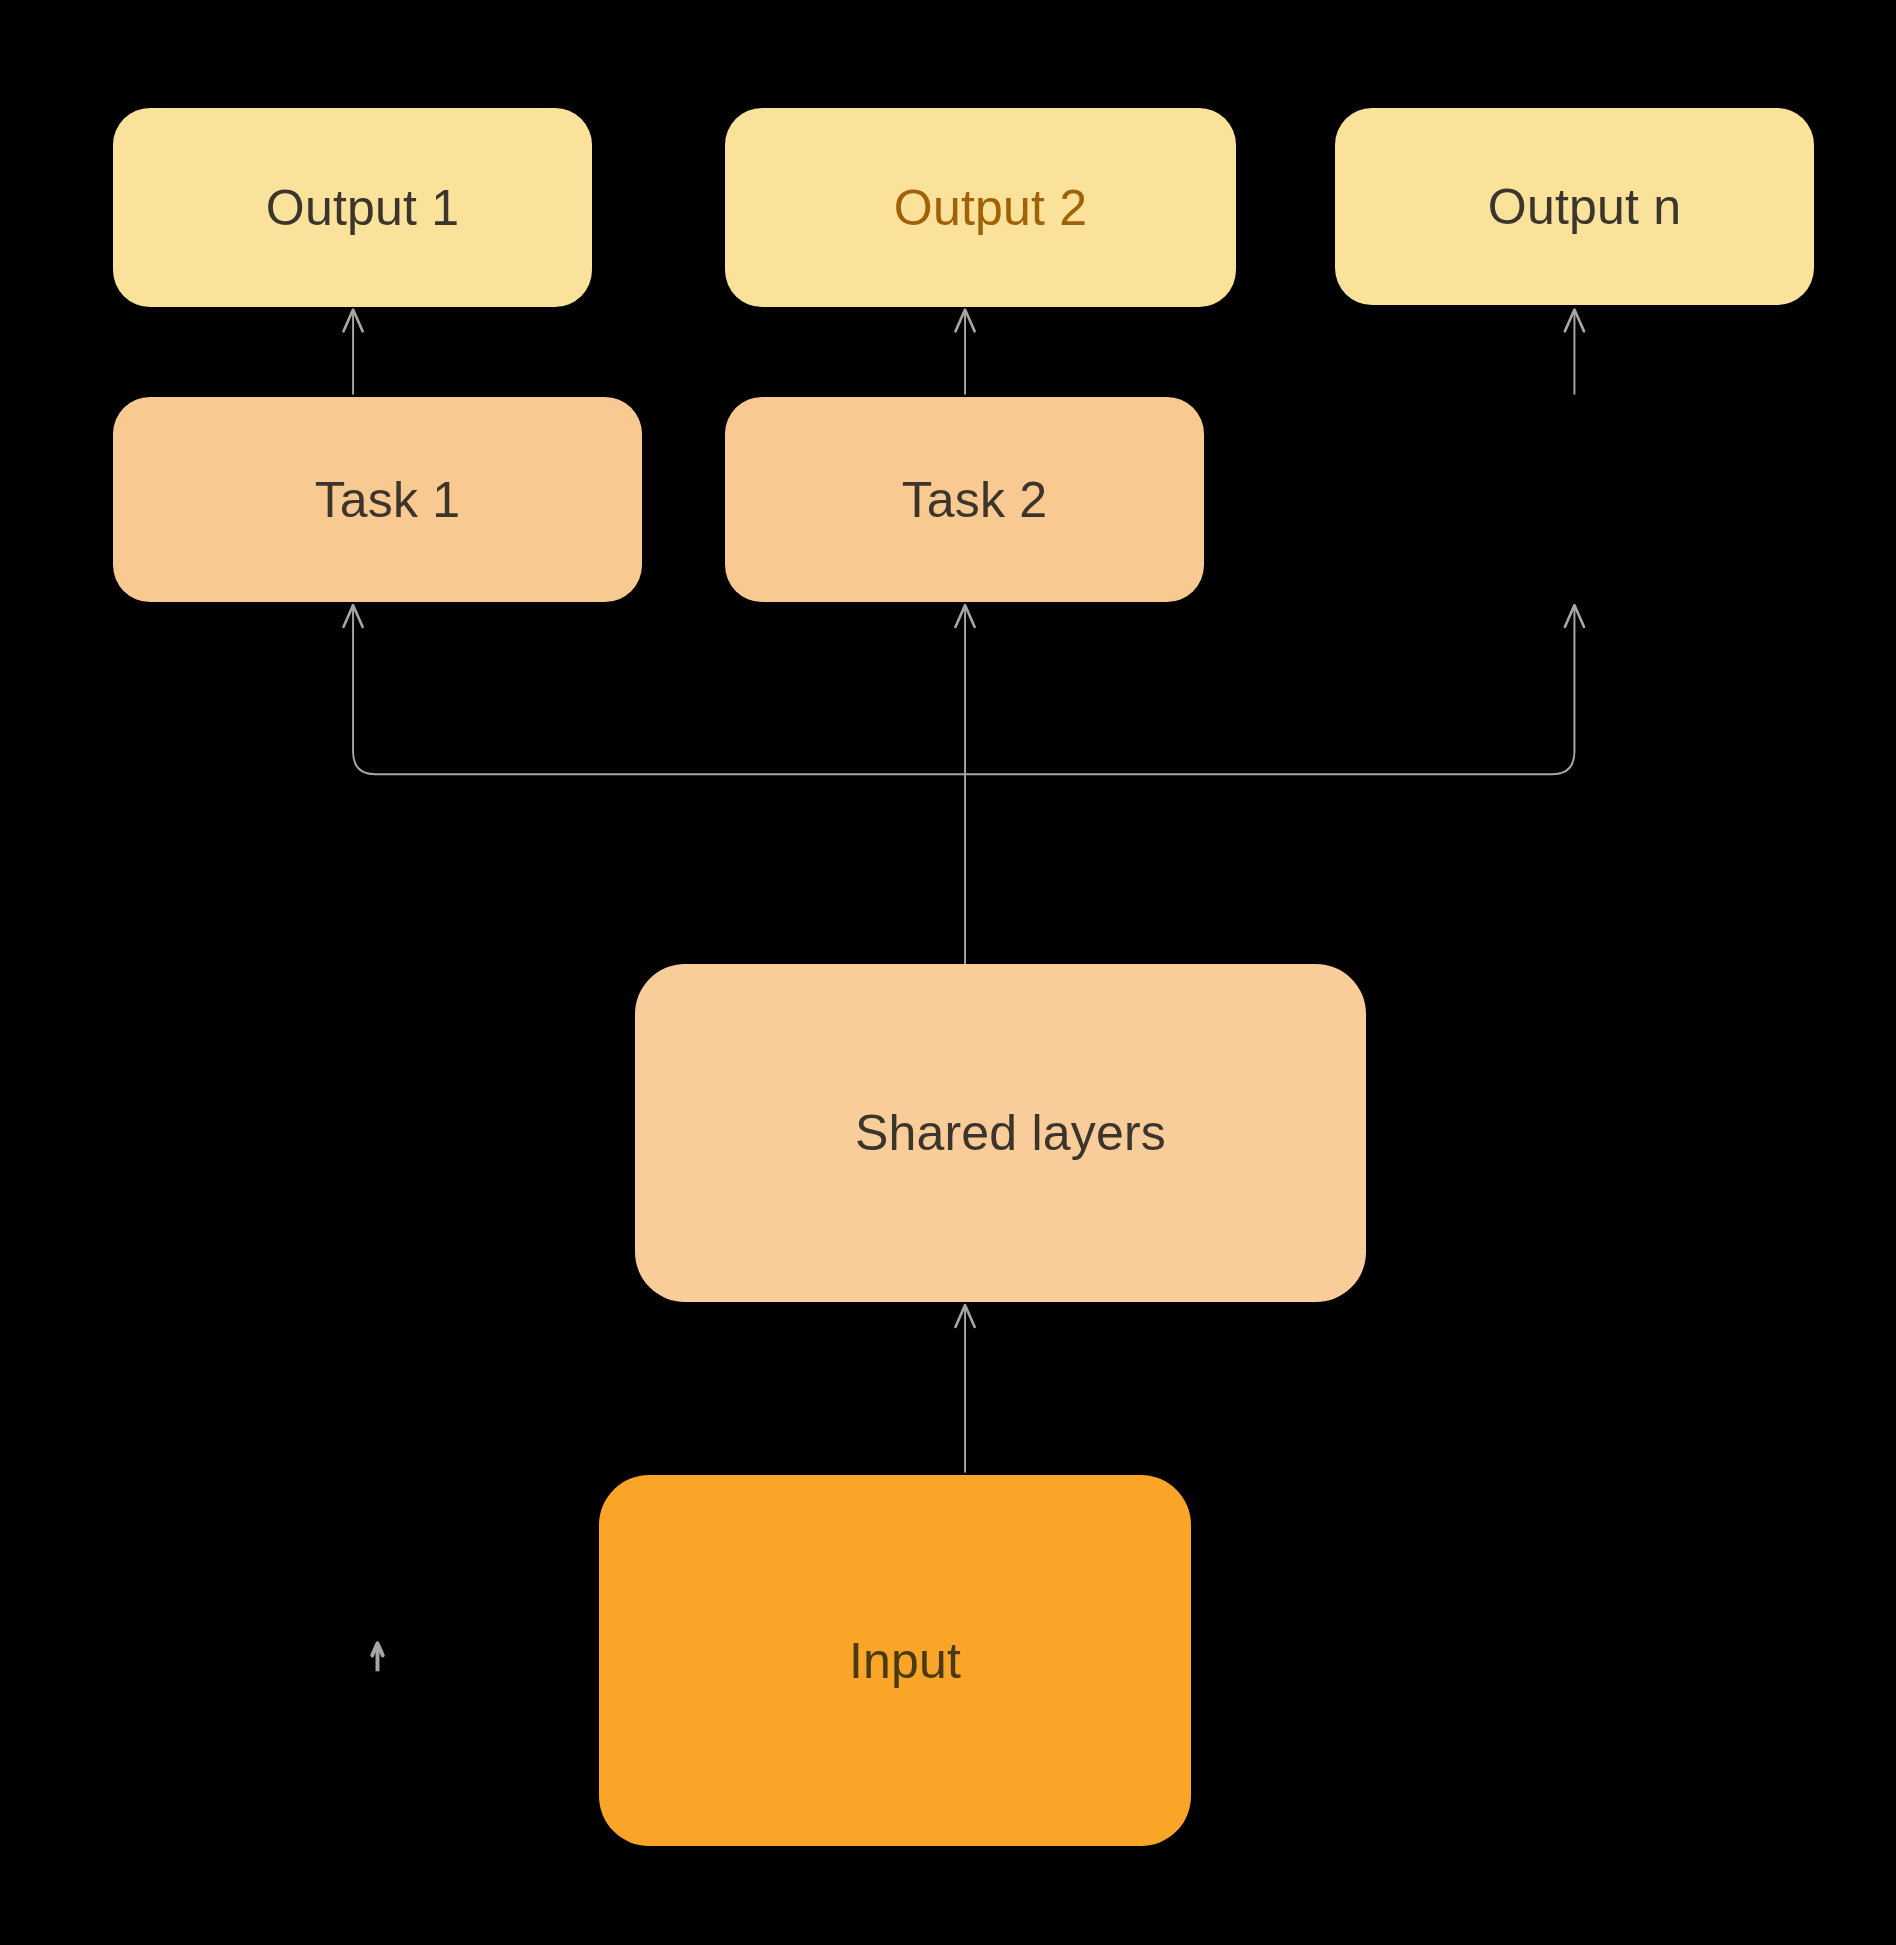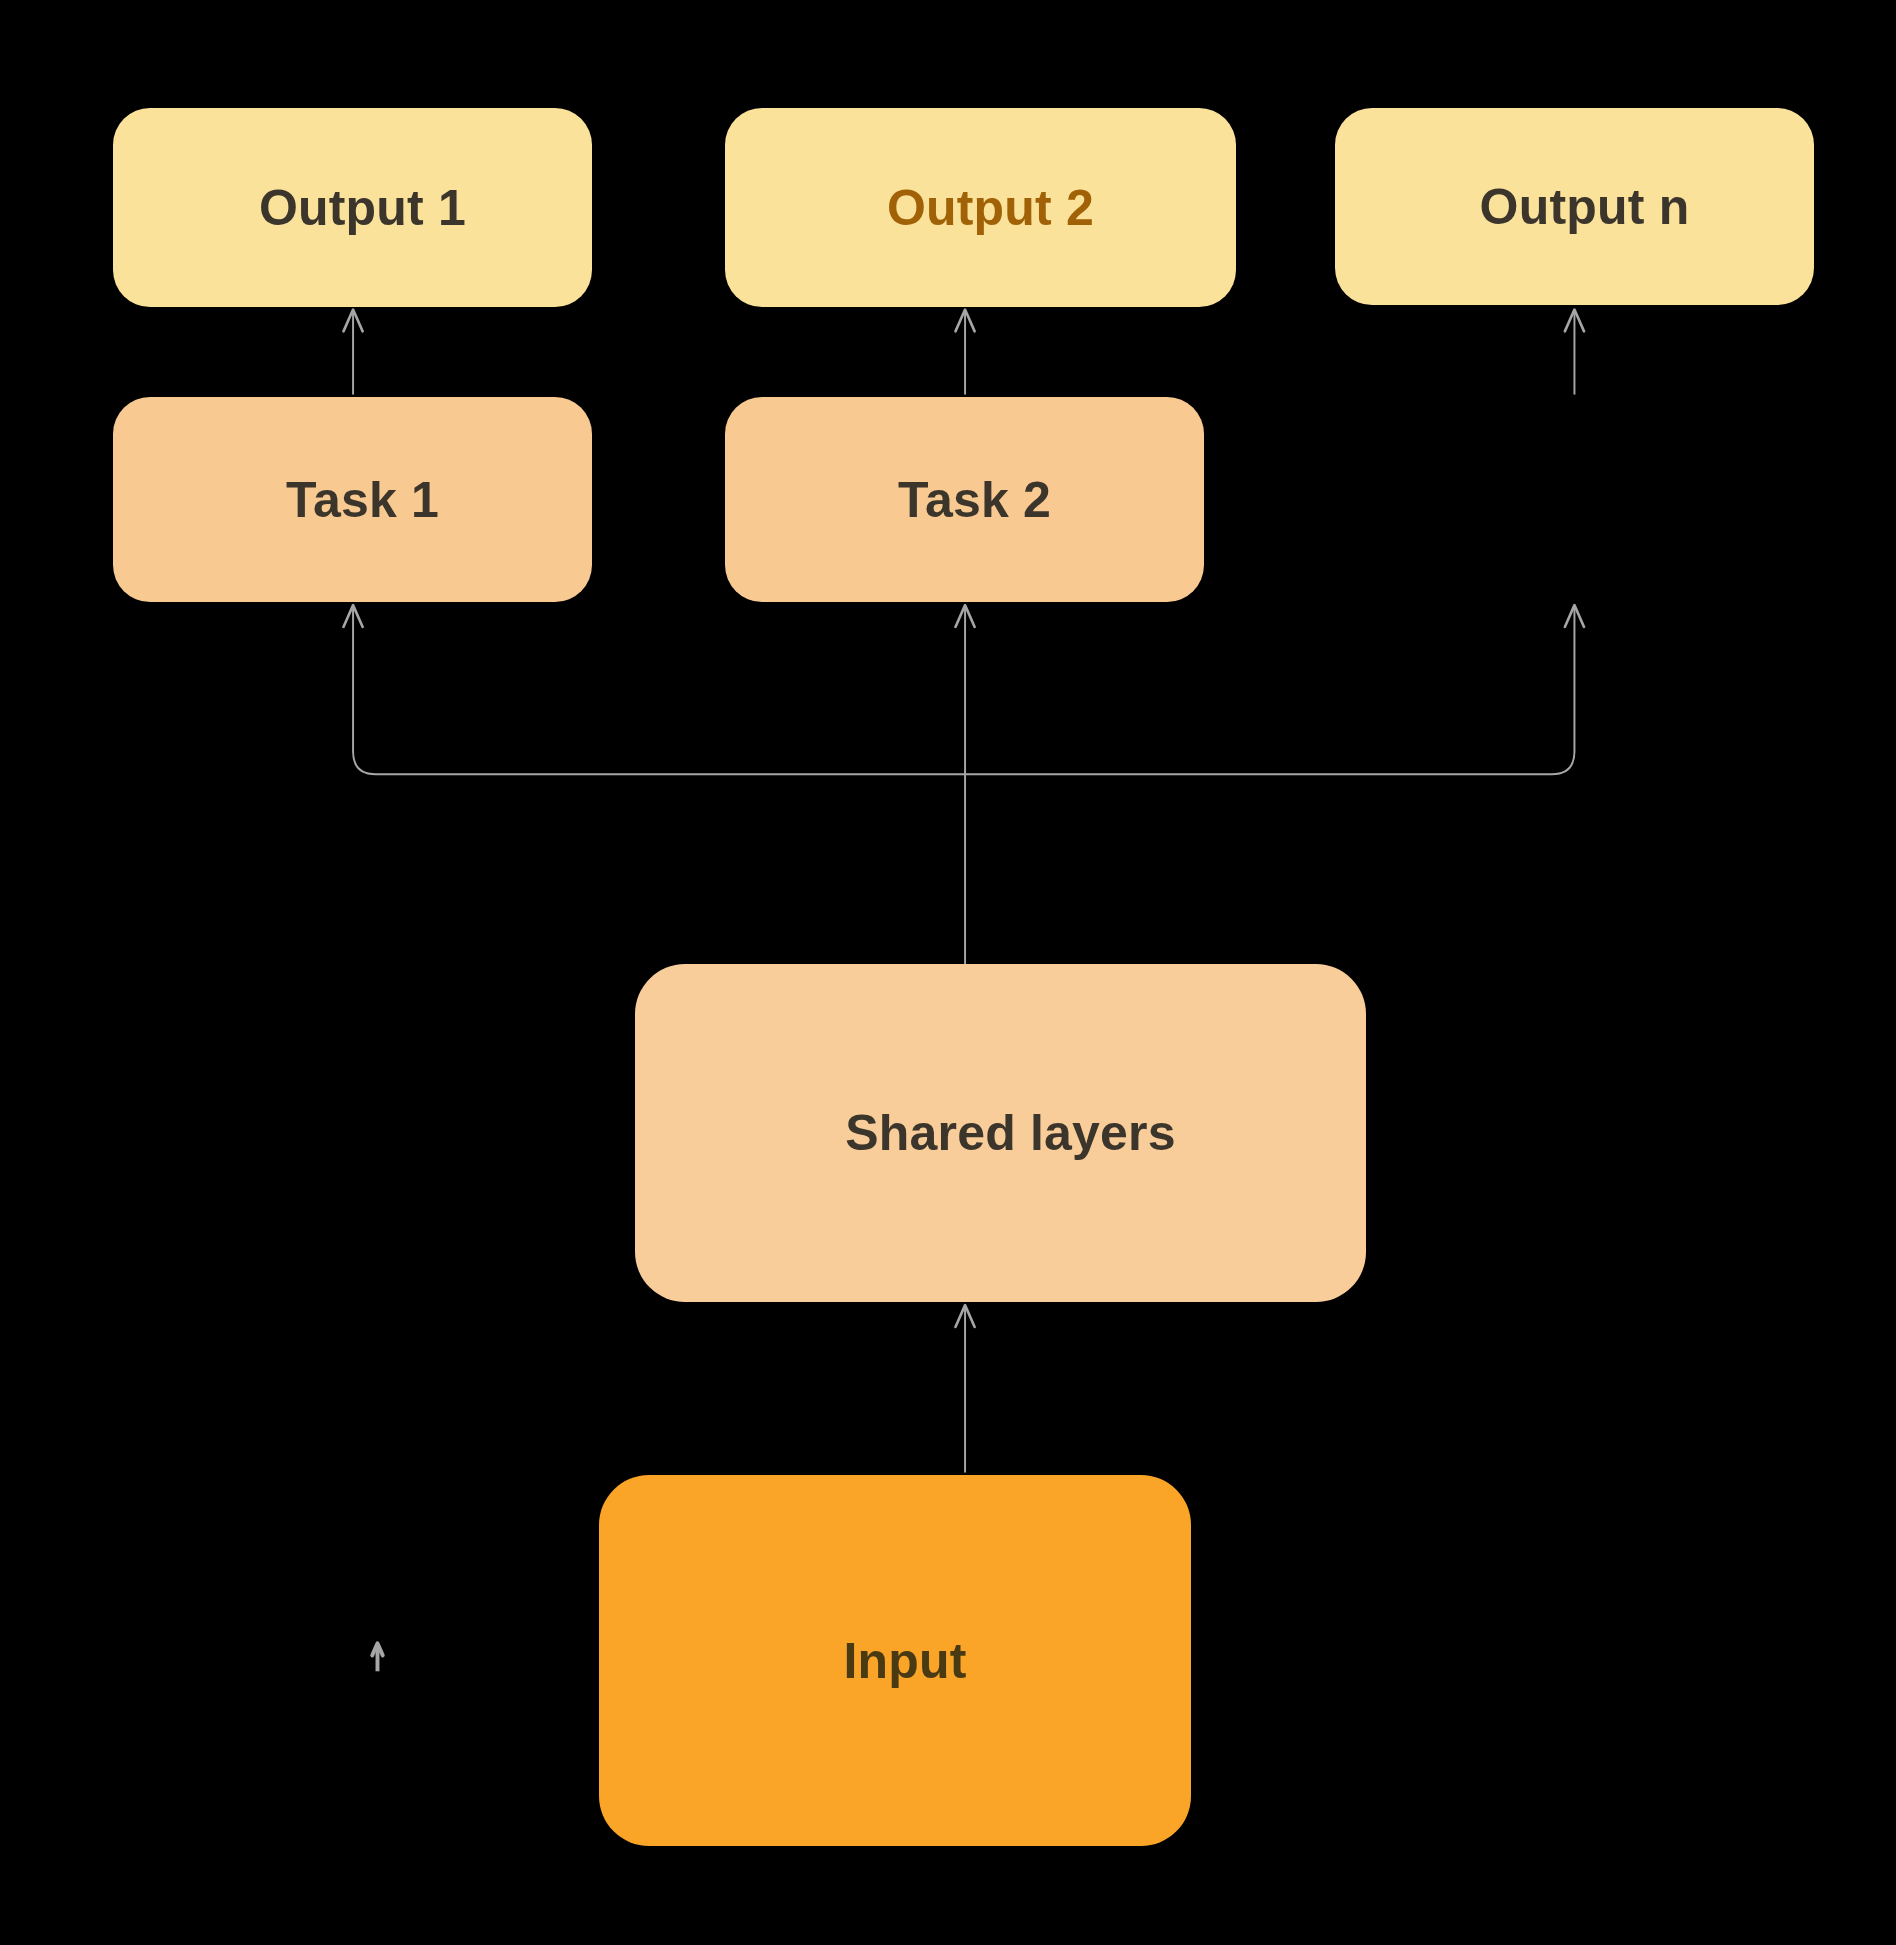--- a/index.html
+++ b/index.html
@@ -21,21 +21,21 @@
     top: 0;
     width: 1897px;
     height: 1946px;
   }
   .node {
     position: absolute;
     display: flex;
     align-items: center;
     justify-content: center;
     box-sizing: border-box;
-    font-weight: 700;
+    font-weight: 400;
     letter-spacing: 0.2px;
     white-space: nowrap;
     padding-left: 20px;
   }
 </style>
 </head>
 <body>
 
 <div class="canvas">
   <svg class="edges" viewBox="0 0 4352 4464" xmlns="http://www.w3.org/2000/svg">
@@ -54,18 +54,18 @@
       <path d="M 788 1438 L 810 1388 L 832 1438" stroke="#A6A6A6" stroke-width="6" stroke-linecap="round" stroke-linejoin="round" fill="none"></path>
       <path d="M 2192 1438 L 2214 1388 L 2236 1438" stroke="#A6A6A6" stroke-width="6" stroke-linecap="round" stroke-linejoin="round" fill="none"></path>
       <path d="M 3590 1438 L 3612 1388 L 3634 1438" stroke="#A6A6A6" stroke-width="6" stroke-linecap="round" stroke-linejoin="round" fill="none"></path>
       <path d="M 2192 3044 L 2214 2994 L 2236 3044" stroke="#A6A6A6" stroke-width="6" stroke-linecap="round" stroke-linejoin="round" fill="none"></path>
       <path d="M 853.9 3797.5 L 866 3770 L 878.1 3797.5" stroke="#A6A6A6" stroke-width="9" stroke-linecap="round" stroke-linejoin="round" fill="none"></path>
     </svg>
 
 <div class="node" style="left: 113px; top: 108px; width: 479px; height: 199px; border-radius: 37px; background: rgb(250, 226, 155); color: rgb(59, 53, 44); font-size: 50px;">Output 1</div>
     <div class="node" style="left: 725px; top: 108px; width: 511px; height: 199px; border-radius: 37px; background: rgb(250, 226, 155); color: #a16207; font-size: 50px;">Output 2</div>
     <div class="node" style="left: 1335px; top: 108px; width: 479px; height: 197px; border-radius: 37px; background: rgb(250, 226, 155); color: rgb(59, 53, 44); font-size: 50px;">Output n</div>
-    <div class="node" style="left: 113px; top: 397px; width: 479px; height: 205px; border-radius: 37px; background: rgb(248, 201, 144); color: rgb(59, 53, 44); font-size: 50px;">Task 1</div>
+    <div class="node" style="left: 113px; top: 397px; width: 529px; height: 205px; border-radius: 37px; background: rgb(248, 201, 144); color: rgb(59, 53, 44); font-size: 50px;">Task 1</div>
     <div class="node" style="left: 725px; top: 397px; width: 479px; height: 205px; border-radius: 37px; background: rgb(248, 201, 144); color: rgb(59, 53, 44); font-size: 50px;">Task 2</div>
     <div class="node" style="left: 599px; top: 964px; width: 731px; height: 338px; border-radius: 50px; background: rgb(249, 205, 154); color: rgb(59, 53, 44); font-size: 50px; margin-left: 36px;">Shared layers</div>
     <div class="node" style="left: 599px; top: 1475px; width: 592px; height: 371px; border-radius: 50px; background: rgb(251, 165, 40); color: rgb(74, 58, 20); font-size: 50px;">Input</div>
   </div>
 
 
 </body></html>

